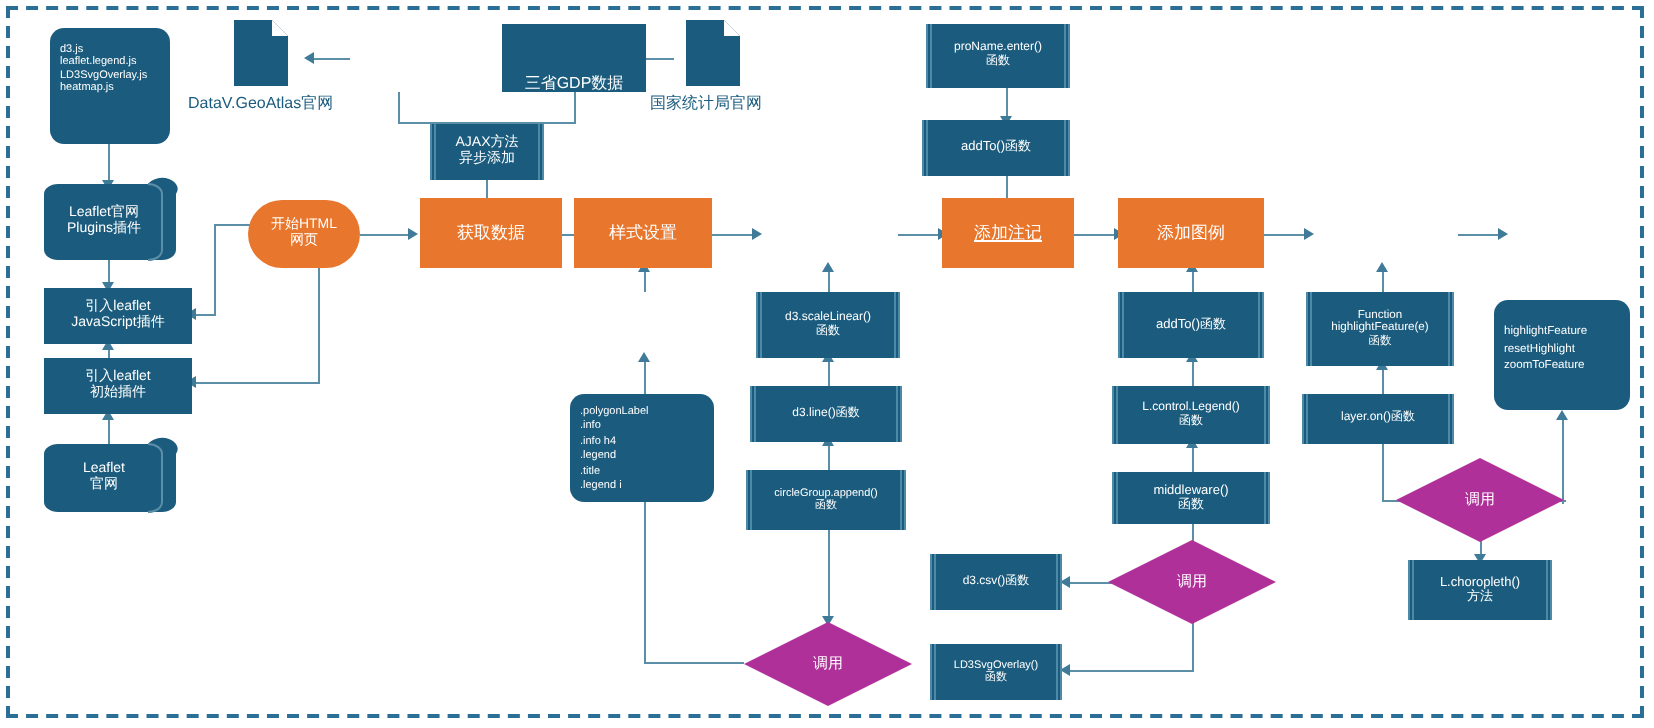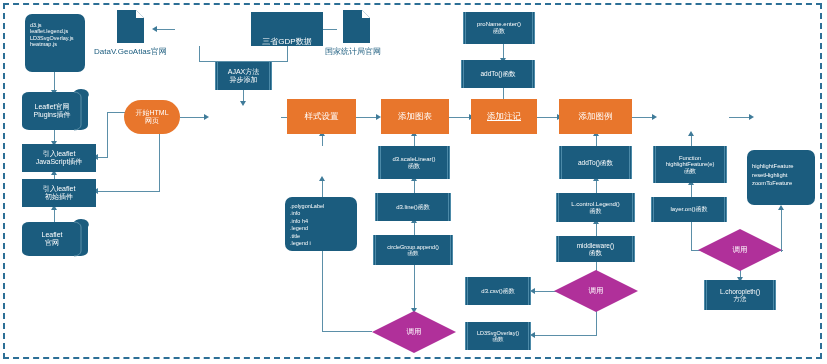--- a/index.html
+++ b/index.html
@@ -214,25 +214,25 @@
 
   <div class="node pred" style="left:215px;top:62px;width:57px;height:28px;font-size:7px;">
     <span style="white-space:pre-line;">AJAX方法
 异步添加</span>
   </div>
 
   <div class="node term" style="left:124px;top:100px;width:56px;height:34px;font-size:7px;">
     <span style="white-space:pre-line;">开始HTML
 网页</span>
   </div>
+  <div class="node proc" style="left:210px;top:99px;width:71px;height:35px;font-size:8.5px;">
+    <span>获取数据</span>
+  </div>
   <div class="node proc" style="left:287px;top:99px;width:69px;height:35px;font-size:8.5px;">
     <span>样式设置</span>
-  </div>
-  <div class="node proc" style="left:381px;top:99px;width:68px;height:35px;font-size:8.5px;">
-    <span>添加图表</span>
   </div>
   <div class="node proc" style="left:471px;top:99px;width:66px;height:35px;font-size:8.5px;text-decoration:underline;">
     <span>添加注记</span>
   </div>
   <div class="node proc" style="left:559px;top:99px;width:73px;height:35px;font-size:8.5px;">
     <span>添加图例</span>
   </div>
 
   <div class="node rrect lbl-left" style="left:285px;top:197px;width:72px;height:54px;font-size:5.5px;padding-top:6px;align-items:flex-start;">
     <span style="white-space:pre-line;line-height:1.35;">.polygonLabel

